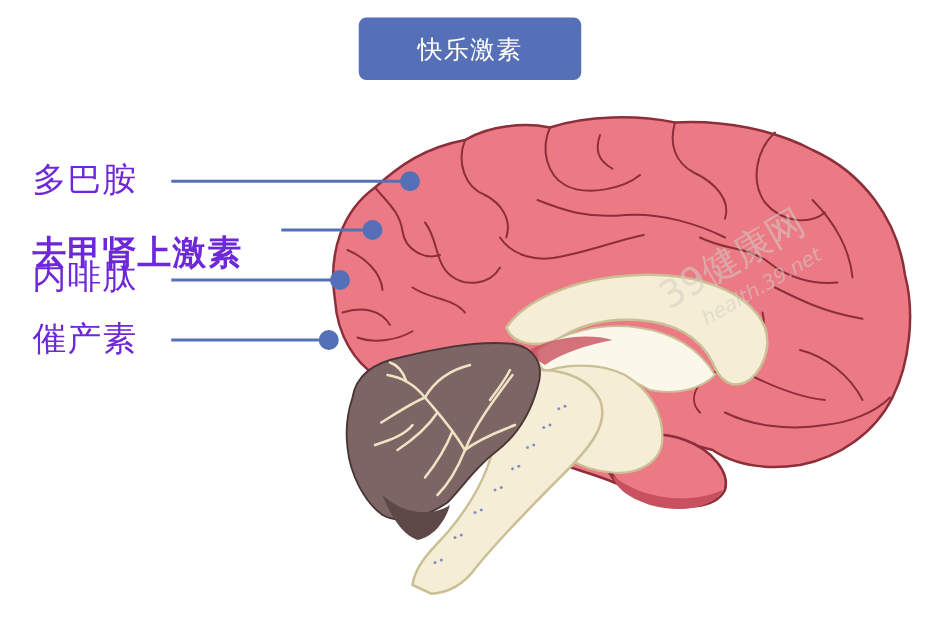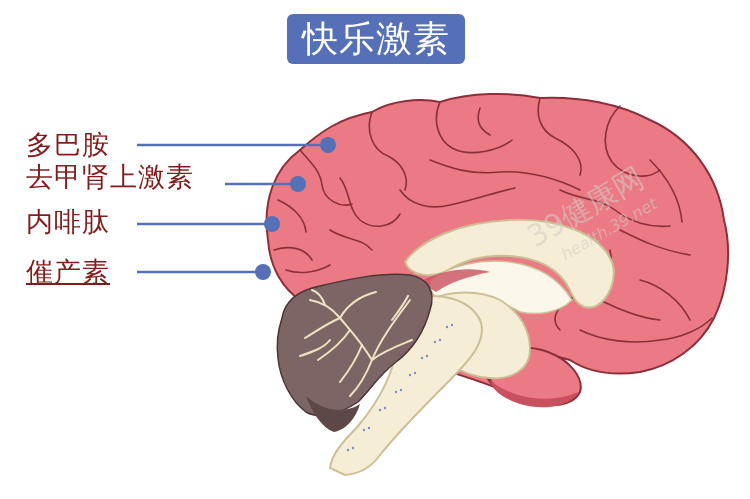--- a/index.html
+++ b/index.html
@@ -1,24 +1,24 @@
 <!DOCTYPE html>
 <html><head>
   <meta charset="utf-8">
   <style>
     html, body { margin: 0; padding: 0; background: #ffffff; }
     body { width: 750px; height: 499px; position: relative; overflow: hidden; font-family: "DejaVu Sans", "Liberation Sans", sans-serif; }
     .title-badge {
       position: absolute; left: 287px; top: 14px; width: 178px; height: 50px;
       background: #5570b6; border-radius: 6px;
-      color: #ffffff; font-size: 36px; line-height: 50px; text-align: center;
+      color: #ffffff; font-size: 20px; line-height: 50px; text-align: center;
       letter-spacing: 1px;
     }
     .label {
-      position: absolute; color: #7f1d1d; font-size: 27px; line-height: 32px;
+      position: absolute; color: #6d28d9; font-size: 27px; line-height: 32px;
       white-space: nowrap; letter-spacing: 1px;
     }
     svg.diagram { position: absolute; left: 0; top: 0; }
     .watermark {
       position: absolute; left: 520px; top: 222px; color: rgba(210,205,195,0.55);
       font-size: 30px; transform: rotate(-30deg); transform-origin: left top;
       white-space: nowrap; pointer-events: none;
     }
     .watermark small { display: block; font-size: 16px; margin-left: 20px; font-style: italic; }
   </style>
@@ -110,15 +110,15 @@
 </svg>
 
 <div class="watermark">
   <span>39健康网</span>
   <small>health.39.net</small>
 </div>
 
 <div class="title-badge">快乐激素</div>
 
 <div class="label" style="left:26px; top:129px;">多巴胺</div>
-<div class="label" style="left:26px; top:161px;">去甲肾上激素</div>
+<div class="label" style="left:26px; top:187px;font-weight:bold;">去甲肾上激素</div>
 <div class="label" style="left:26px; top:208px;font-family:Liberation Mono, monospace;">内啡肽</div>
-<div class="label" style="left:26px; top:256px;text-decoration:underline;">催产素</div>
+<div class="label" style="left:26px; top:256px;">催产素</div>
 
 </body></html>

